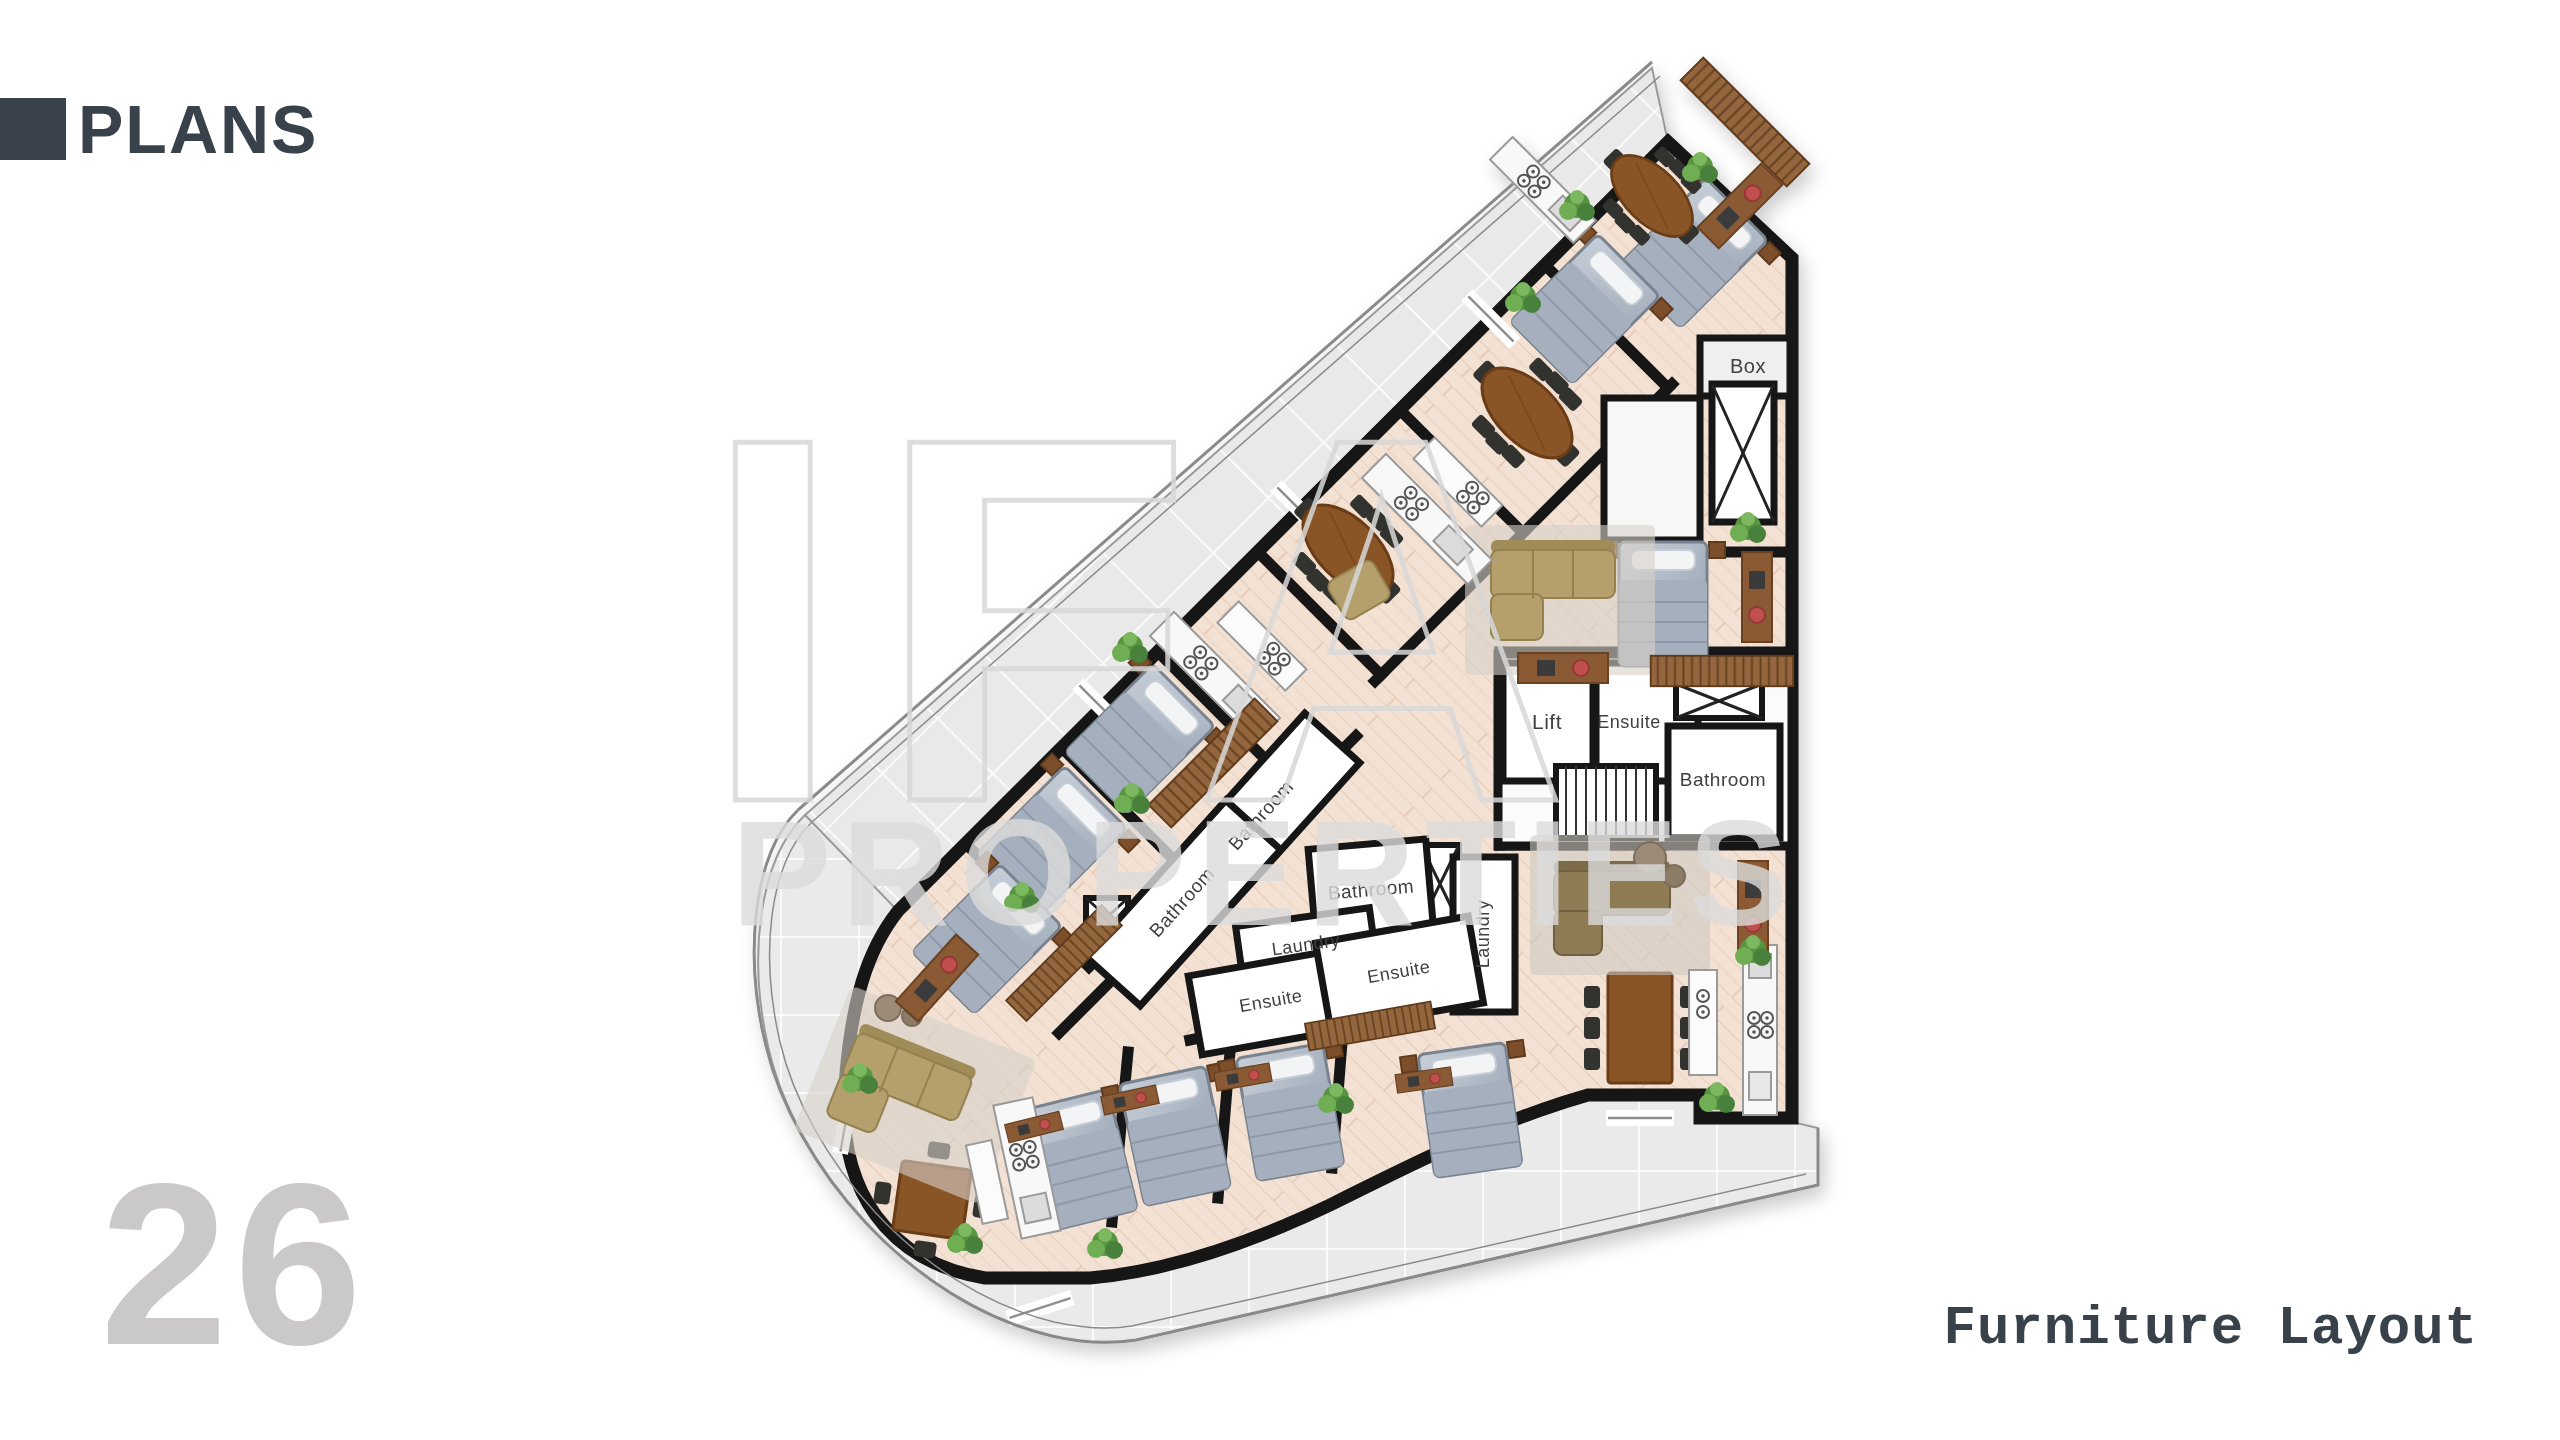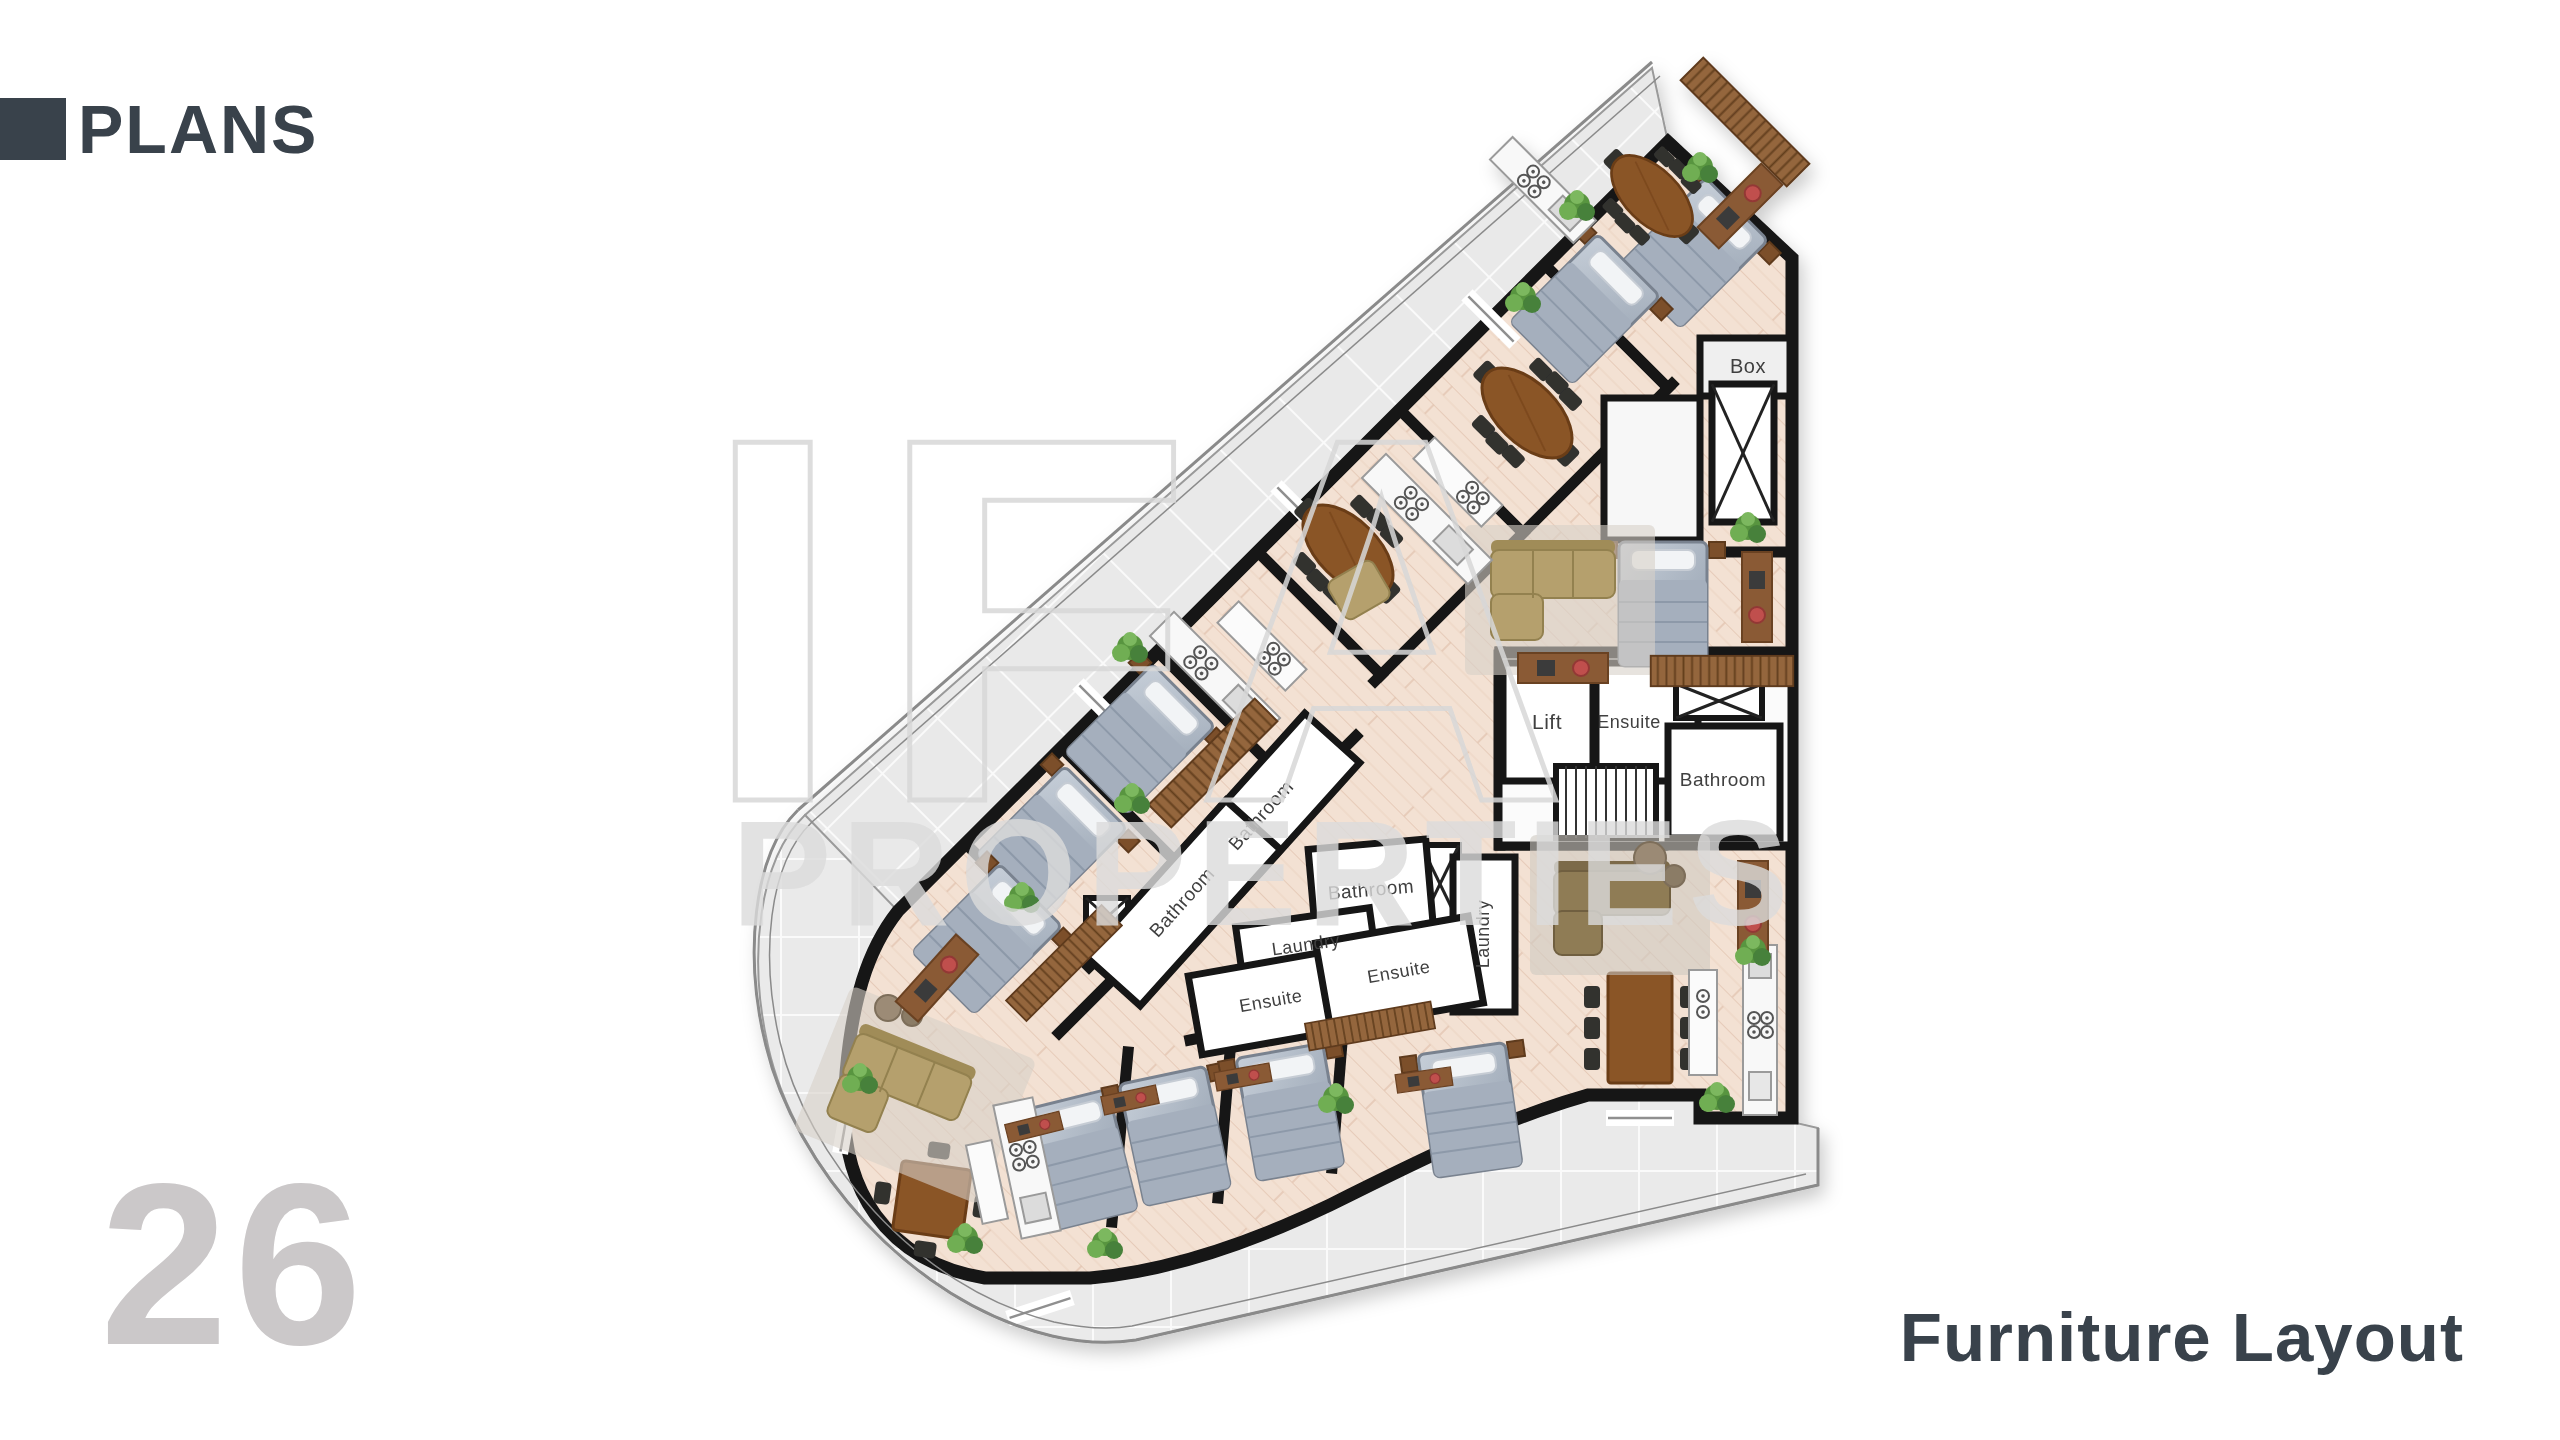--- a/index.html
+++ b/index.html
@@ -8,22 +8,22 @@
   }
   html,body{margin:0;padding:0;background:#fff;}
   .page{position:relative;width:2560px;height:1440px;background:#fff;overflow:hidden;
         font-family:"Liberation Sans",sans-serif;}
   .title-block{position:absolute;left:0;top:98px;display:flex;align-items:center;}
   .title-bar{display:inline-block;width:66px;height:62px;background:var(--accent);}
   .page-title{margin:0 0 0 12px;font-size:68px;font-weight:bold;letter-spacing:2px;
               color:var(--accent);line-height:62px;}
   .page-number{position:absolute;left:100px;top:1150px;font-size:230px;font-weight:bold;
                color:var(--page_number);line-height:1;letter-spacing:6px;}
-  .caption{position:absolute;right:96px;top:1298px;font-size:69px;font-weight:bold;
-           color:var(--accent);letter-spacing:1px;}
+  .caption{position:absolute;right:82px;top:1298px;font-size:54px;font-weight:bold;
+           color:var(--accent);letter-spacing:1px;font-family:Liberation Mono, monospace;}
   svg{position:absolute;left:0;top:0;}
   .room-label{font-family:"Liberation Sans",sans-serif;fill:#3f3f3f;
               text-anchor:middle;dominant-baseline:middle;letter-spacing:.5px;}
   .wm-outline{font-family:"Liberation Sans",sans-serif;font-weight:bold;fill:none;
               stroke:#d8d8d8;stroke-width:5px;opacity:.85;text-anchor:middle;letter-spacing:30px;}
   .wm-solid{font-family:"Liberation Sans",sans-serif;font-weight:bold;fill:#dcdcdc;
             opacity:.8;text-anchor:middle;letter-spacing:10px;}
 </style>
 </head>
 <body>

